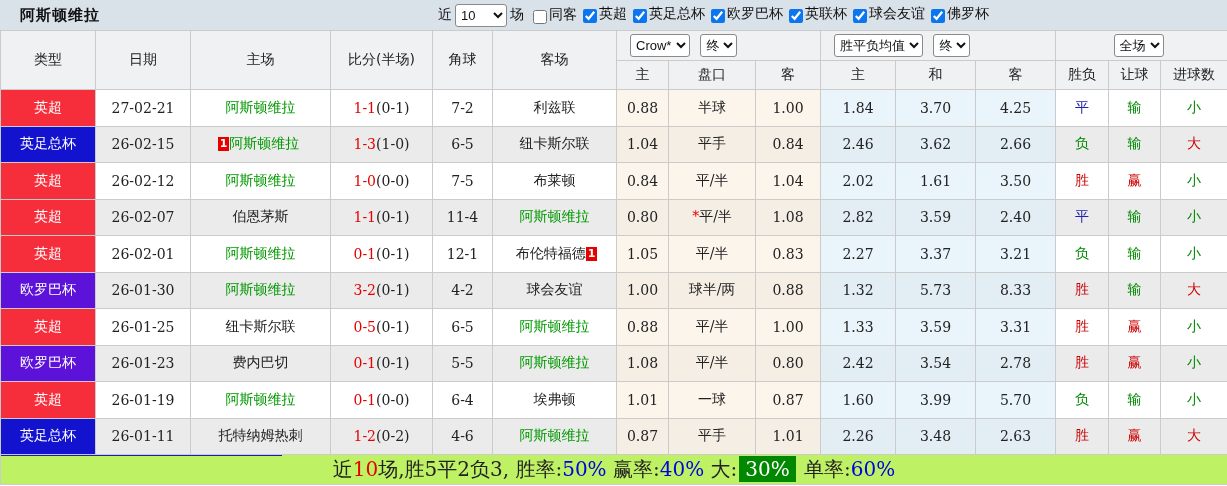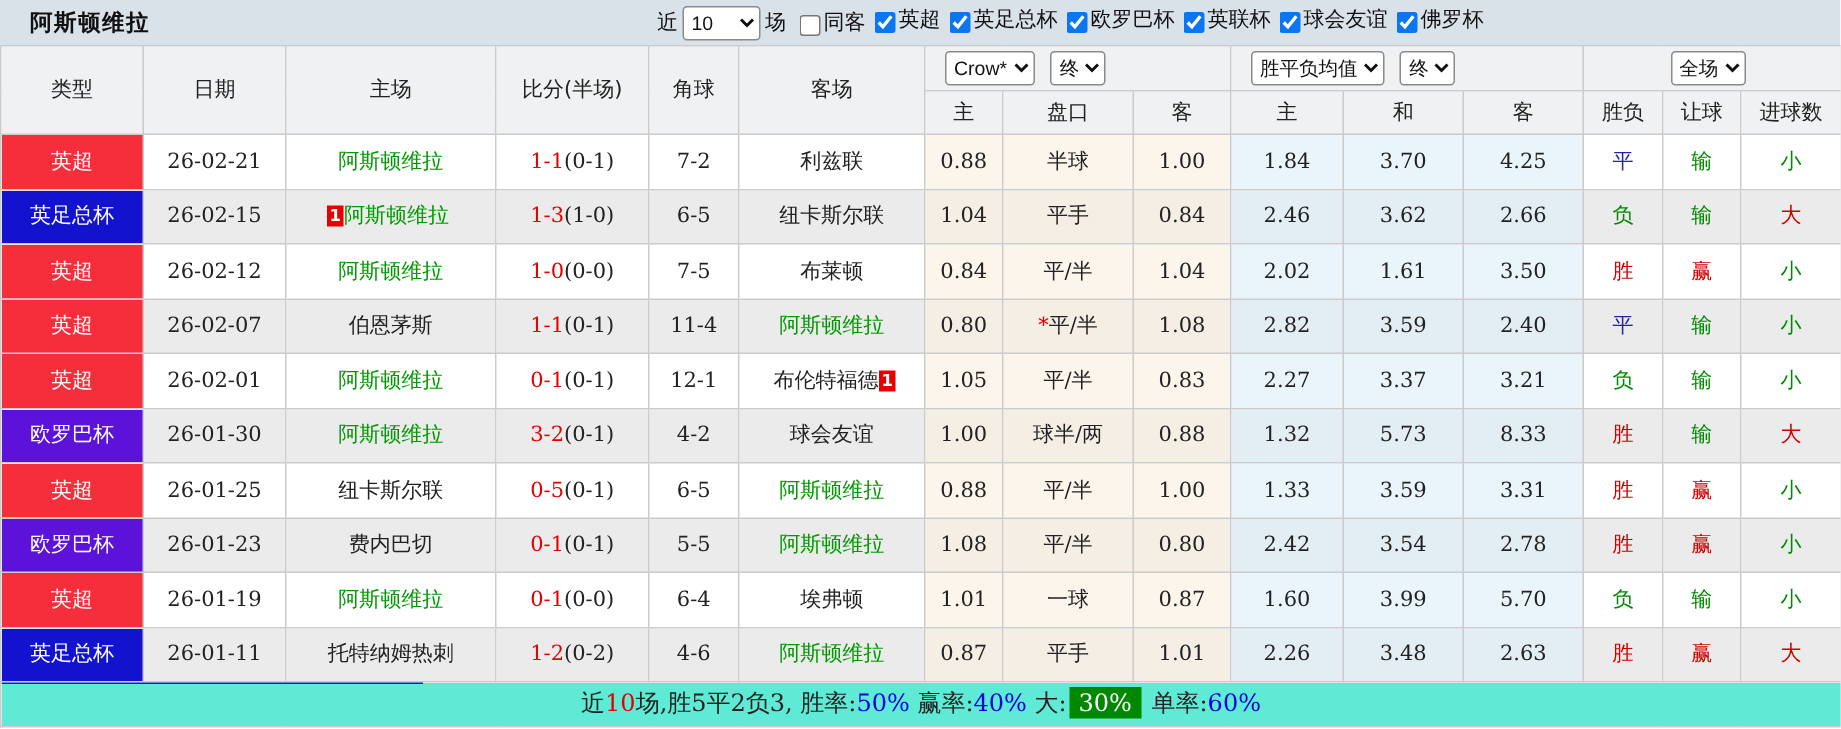--- a/index.html
+++ b/index.html
@@ -49,21 +49,21 @@
   .score-half{ color:#222; }
   .hcap-star{ color:#e60000; }
   .badge{
     display:inline-block; background:#e80000; color:#fff;
     font-size:11px; line-height:14px; padding:0 2px; font-weight:bold;
     font-family:"DejaVu Sans","Liberation Sans",sans-serif;
     vertical-align:1px;
   }
   td.res{ font-family:"DejaVu Sans","Liberation Sans",sans-serif; }
   
-  tfoot td{ height:30px; background:#5eead4; position:relative; font-size:16px; }
+  tfoot td{ height:30px; background:#bef264; position:relative; font-size:20px; }
   tfoot td::before{
     content:""; position:absolute; left:0; top:-2px; width:281px; height:3px; background:#1a1acc;
   }
   .red{ color:#e60000; }
   .blue{ color:#0000e0; }
   .chip{ background:#008800; color:#fff; padding:1px 6px; margin:0 2px; }
 </style>
 </head>
 <body>
 
@@ -147,21 +147,21 @@
       <th>和</th>
       <th>客</th>
       <th>胜负</th>
       <th>让球</th>
       <th>进球数</th>
     </tr>
   </thead>
   <tbody id="match-rows">
       <tr class="match-row">
     <td class="type" style="background: rgb(246, 46, 60);">英超</td>
-    <td class="pl date">26-02-21</td>
+    <td class="pl date">27-02-21</td>
     <td class="pl team home">
       <span class="badge b-before" hidden=""></span><span class="team-name green">阿斯顿维拉</span><span class="badge b-after" hidden=""></span>
     </td>
     <td class="pl score"><span class="score-full">1-1</span><span class="score-half">(0-1)</span></td>
     <td class="pl corner">7-2</td>
     <td class="pl team away">
       <span class="badge b-before" hidden=""></span><span class="team-name">利兹联</span><span class="badge b-after" hidden=""></span>
     </td>
     <td class="crow-bg c-h">0.88</td>
     <td class="crow-bg hcap"><span class="hcap-star"></span><span class="hcap-text">半球</span></td>

